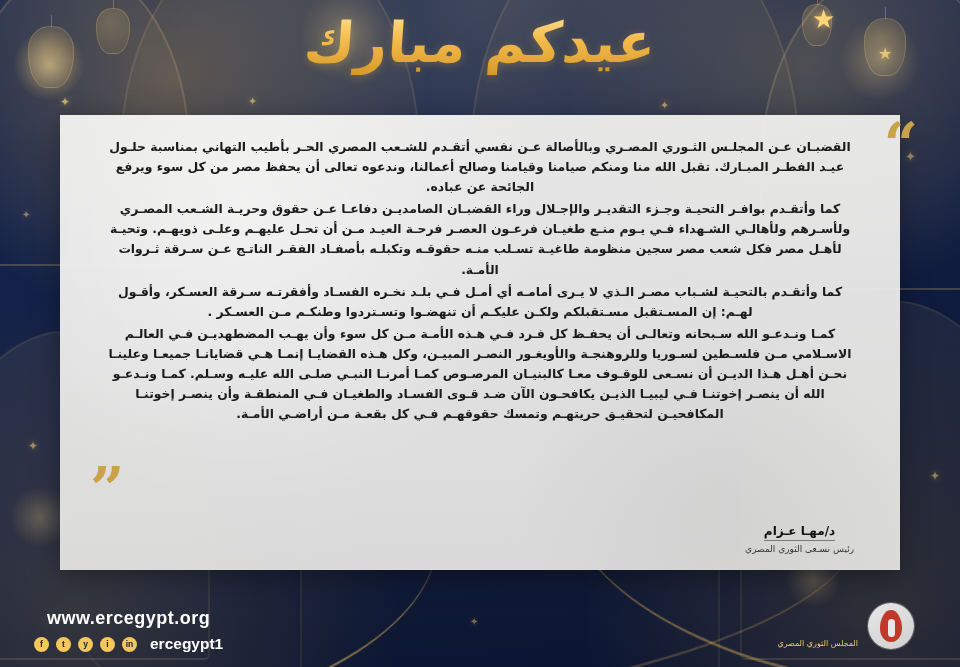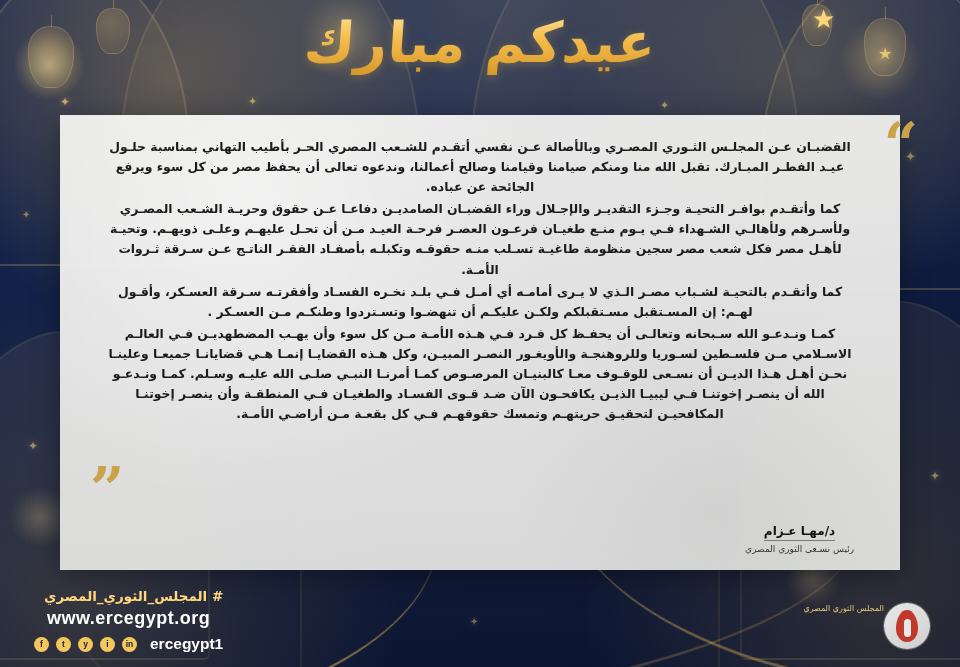--- a/index.html
+++ b/index.html
@@ -224,25 +224,26 @@
     margin-left: 6px;
     color: #ffffff;
     font-size: 15.5px;
     font-weight: bold;
     font-family: "Liberation Sans", sans-serif;
   }
 
   
   #logo {
     position: absolute;
-    right: 30px;
+    right: 46px;
     bottom: 18px;
     z-index: 7;
     display: flex;
-    align-items: flex-start;
+    align-items: flex-end;
+    gap: 10px;
     direction: rtl;
   }
   #logo-mark {
     width: 46px; height: 46px;
     border-radius: 50%;
     background: linear-gradient(150deg, #e8e8e8 0%, #cfcfcf 100%);
     position: relative;
     box-shadow: 0 0 0 1px rgba(255,255,255,0.25);
   }
   #logo-mark::before {
@@ -323,21 +324,20 @@
       <p class="j">كمـا ونـدعـو الله سـبحانه وتعالـى أن يحفـظ كل فـرد فـي هـذه الأمـة مـن كل سوء وأن يهـب المضطهديـن فـي العالـم الاسـلامي مـن فلسـطين لسـوريا وللروهنجـة والأويغـور النصـر المبيـن، وكل هـذه القضايـا إنمـا هـي قضايانـا جميعـا وعلينـا نحـن أهـل هـذا الديـن أن نسـعى للوقـوف معـا كالبنيـان المرصـوص كمـا أمرنـا النبـي صلـى الله عليـه وسـلم. كمـا ونـدعـو الله أن ينصـر إخوتنـا فـي ليبيـا الذيـن يكافحـون الآن ضـد قـوى الفسـاد والطغيـان فـي المنطقـة وأن ينصـر إخوتنـا المكافحيـن لتحقيـق حريتهـم وتمسك حقوقهـم فـي كل بقعـة مـن أراضـي الأمـة.</p>
     </div>
 
     <div id="signature">
       <div id="sig-name">د/مهـا عـزام</div>
       <div id="sig-title">رئيس نسـعى الثوري المصري</div>
     </div>
   </div>
 
   <div id="footer">
-    <div id="hashtag"># المجلس_الثوري_المصري</div>
     <div id="site">www.ercegypt.org</div>
     <div id="social">
       <span class="s-icon">f</span>
       <span class="s-icon">t</span>
       <span class="s-icon">y</span>
       <span class="s-icon">i</span>
       <span class="s-icon">in</span>
       <span id="handle">ercegypt1</span>
     </div>
   </div>

